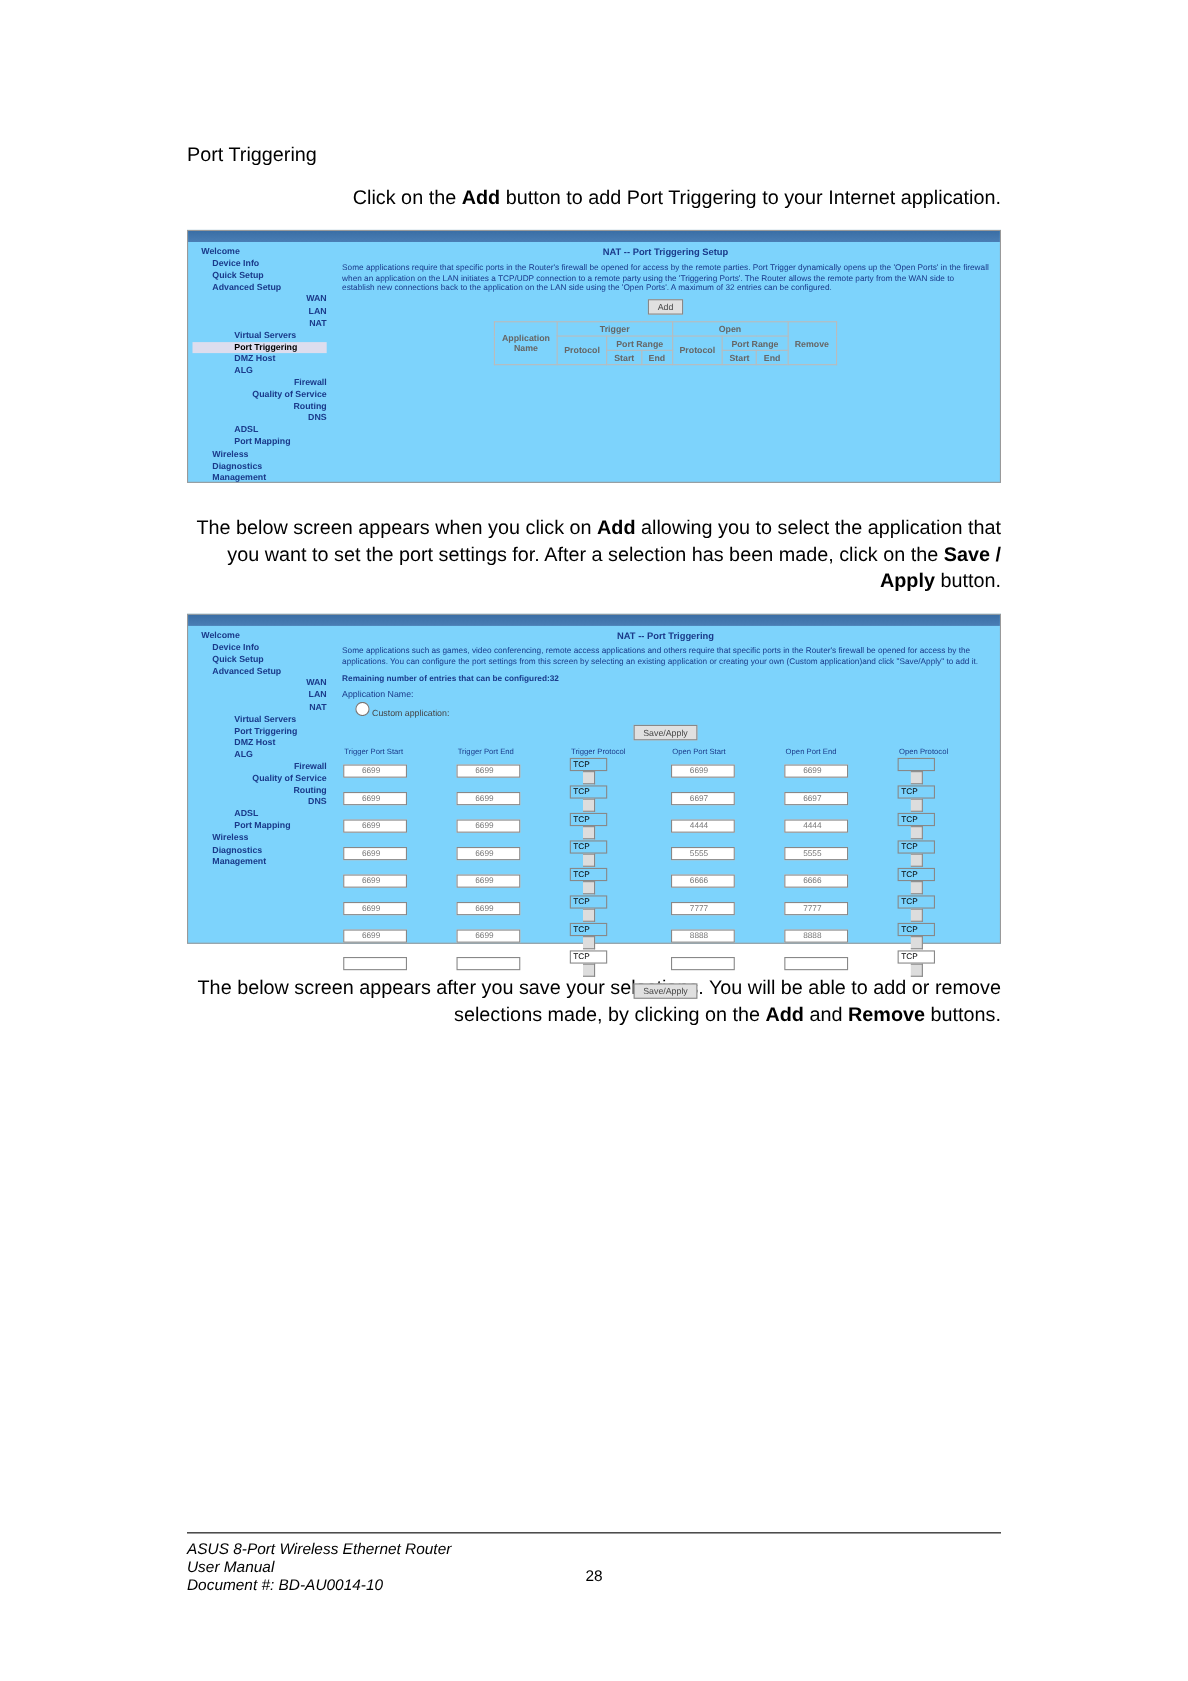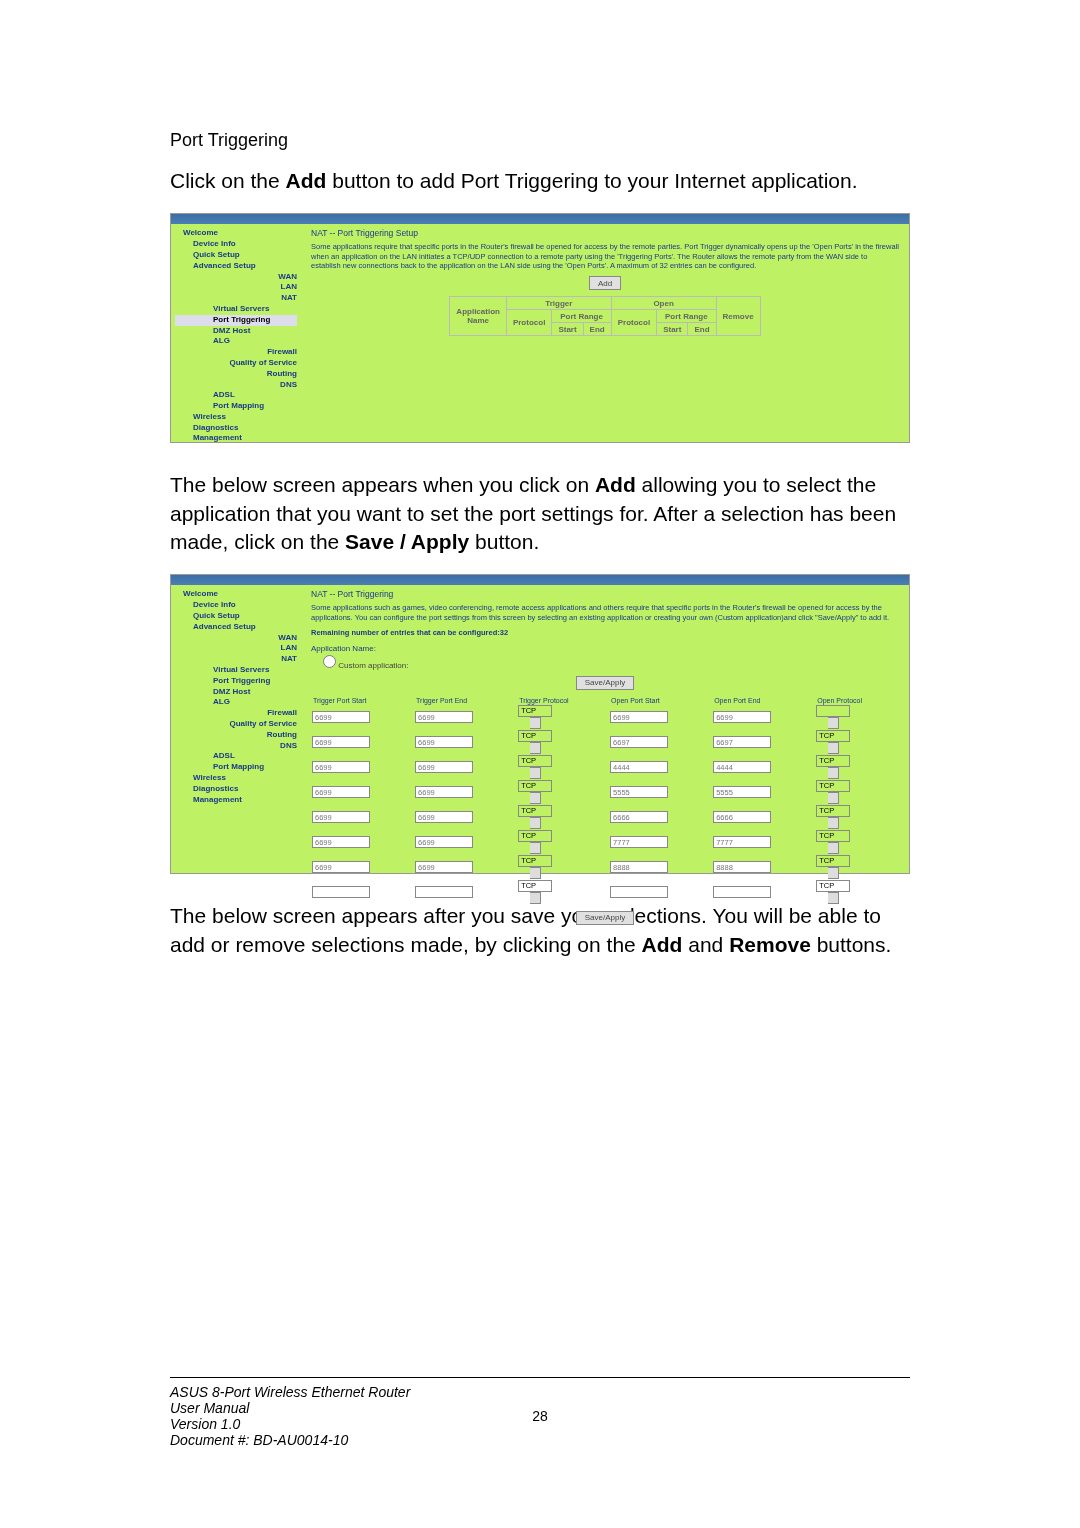--- a/index.html
+++ b/index.html
@@ -5,28 +5,28 @@
     * { margin: 0; padding: 0; box-sizing: border-box; }
     body {
       width: 1080px;
       height: 1528px;
       background: #fff;
       font-family: Arial, sans-serif;
       position: relative;
       padding: 130px 170px 0 170px;
     }
     .section-title { font-size: 18px; margin-bottom: 16px; }
-    .body-text { font-size: 21px; line-height: 1.35; margin-bottom: 18px; }
+    .body-text { font-size: 18px; line-height: 1.35; margin-bottom: 18px; text-align: right; }
     .body-text b { font-weight: bold; }
     
     .screenshot {
       border: 1px solid #999;
       margin: 18px 0 28px 0;
       display: flex;
-      background: #bef264;
+      background: #7dd3fc;
       font-size: 8px;
       position: relative;
     }
     .scr-topbar {
       height: 10px;
       background: linear-gradient(#3a6ea5,#4a7eb5);
       position: absolute;
       top:0; left:0; right:0;
     }
     .sidebar {
@@ -42,21 +42,21 @@
     .lvl2 { padding-left: 18px; }
     .lvl3 { padding-left: 28px; text-align: right; }
     .lvl4 { padding-left: 38px; }
     .welcome { color:#1a3a8a; }
     .active-pt { color:#000; background:#dde; }
     
     .main {
       flex: 1;
       padding: 14px 10px 10px 10px;
     }
-    .main-title { color:#1a3a8a; font-weight:normal; font-size:8.5px; margin-bottom:4px;}
+    .main-title { color:#1a3a8a; font-weight:bold; font-size:8.5px; margin-bottom:4px;text-align:center;}
     .main-desc { color:#1a3a8a; font-size:7.5px; line-height:1.25; margin-bottom:6px;}
     
     .btn-add, .btn-save {
       display:inline-block;
       padding:1.5px 8px;
       background:#e0e0e0;
       border:1px solid #888;
       font-size:8px;
       color:#444;
     }
@@ -111,21 +111,21 @@
     .tbl2 td {
       padding:0.5px 1px;
     }
     .cell-in {
       width:58px;
       height:12px;
       background:#fff;
       border:1px solid #888;
       font-size:7.5px;
       color:#777;
-      padding:0 2px;
+      padding:0 16px;
     }
     .cell-sel {
       display:inline-flex;
       align-items:center;
       flex-direction:column;
     }
     .cell-sel .sel-txt {
       width:34px; height:12px;
       border:1px solid #888;
       padding:0 2px;
@@ -389,16 +389,15 @@
   </div>
 </div>
 
 <div class="body-text">
   <span>The below screen appears after you save your selections.  You will be able to add or remove selections made, by clicking on the </span><b>Add</b><span> and </span><b>Remove</b><span> buttons.</span>
 </div>
 
 <div class="footer">
   <div>ASUS 8-Port Wireless Ethernet Router</div>
   <div>User Manual</div>
-  <div>Version 1.0</div>
   <div>Document #:  BD-AU0014-10</div>
   <div class="pg">28</div>
 </div>
 
 </body></html>

